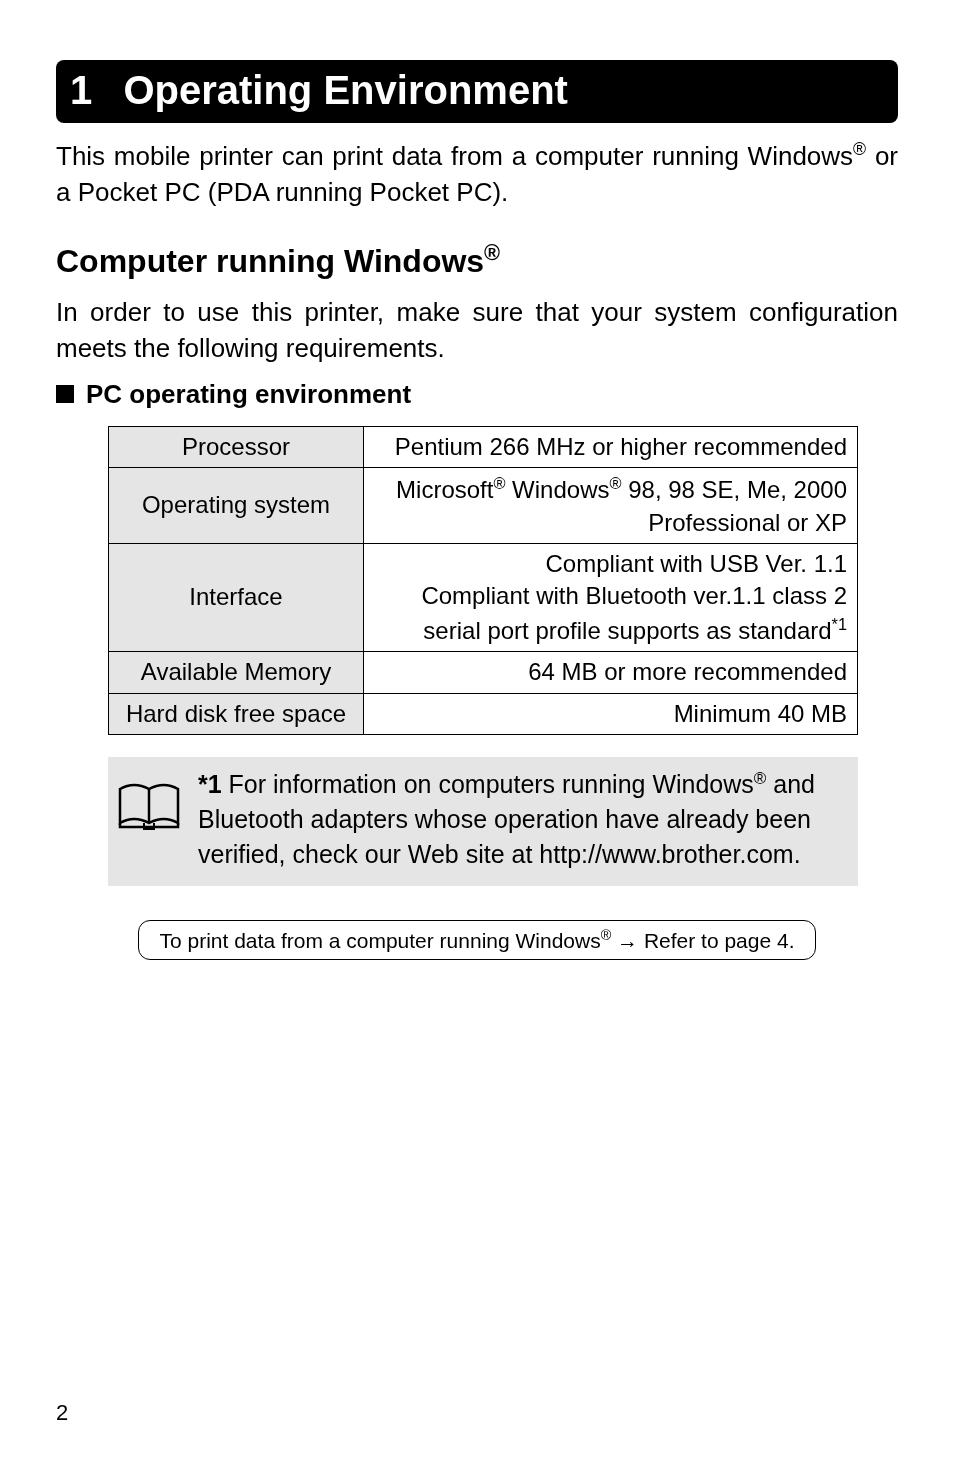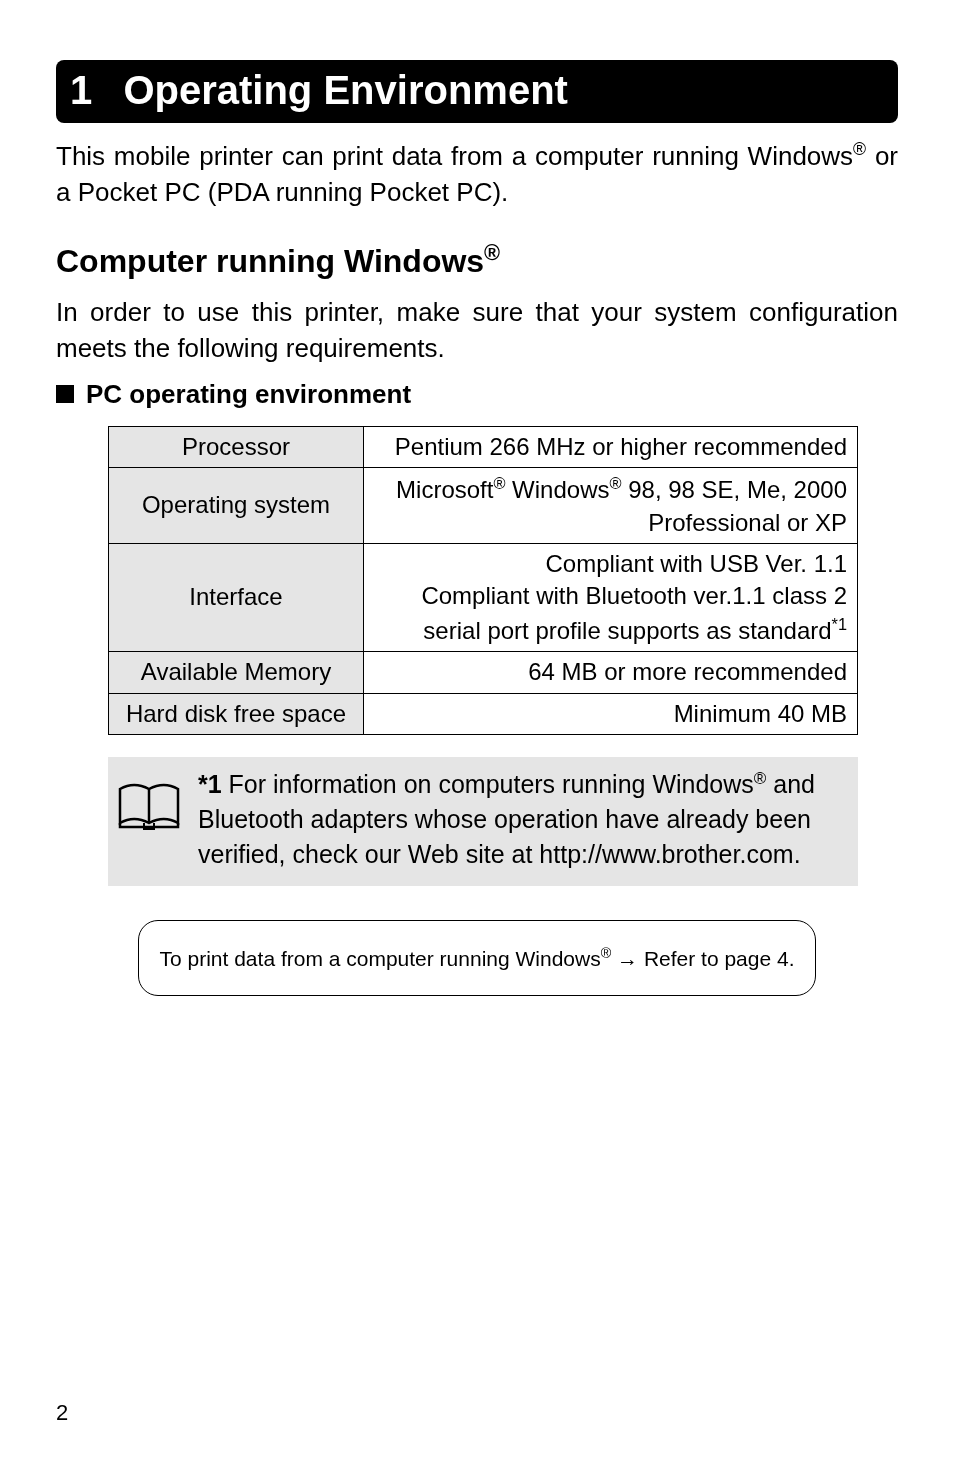--- a/index.html
+++ b/index.html
@@ -93,22 +93,22 @@
     }
     .note-text {
       font-size: 25px;
       line-height: 1.4;
     }
     .note-text b {
       font-weight: bold;
     }
     .ref-box {
       border: 1.5px solid #000;
-      border-radius: 20px;
-      padding: 24px 20px;
+      border-radius: 12px;
+      padding: 6px 20px;
       width: fit-content;
       margin: 0 auto;
       font-size: 21px;
     }
     .sup {
       font-size: 0.68em;
       vertical-align: super;
     }
     .page-number {
       position: absolute;

